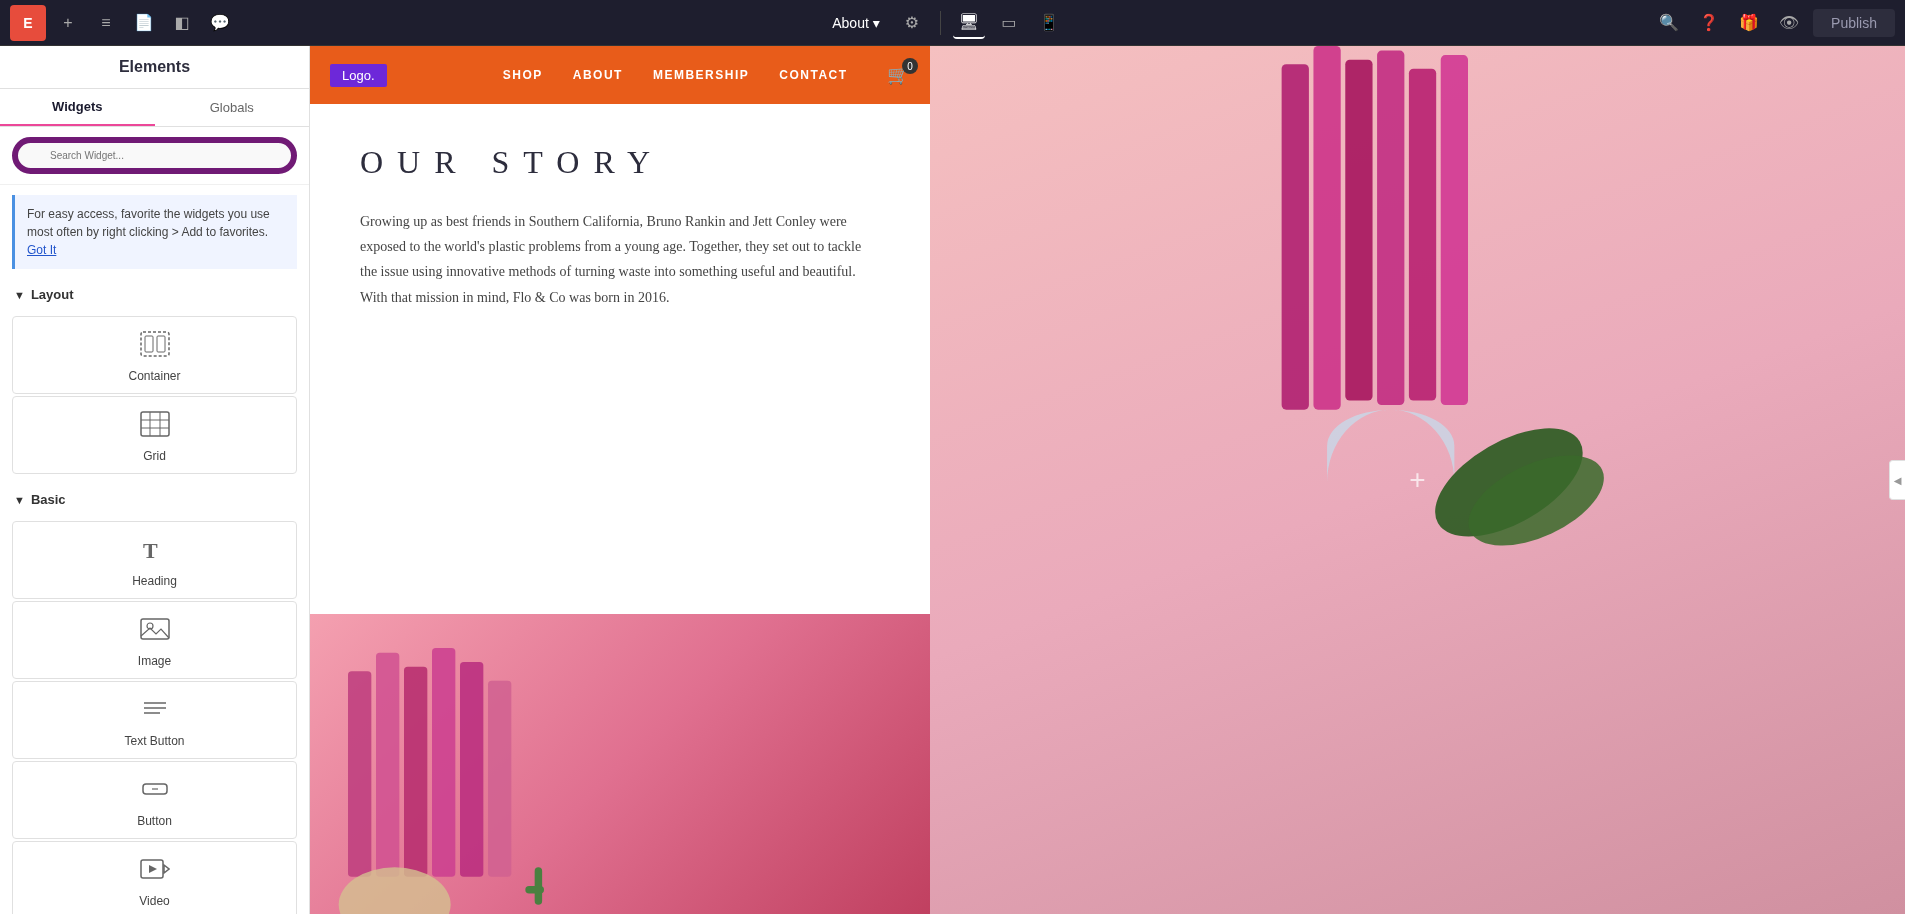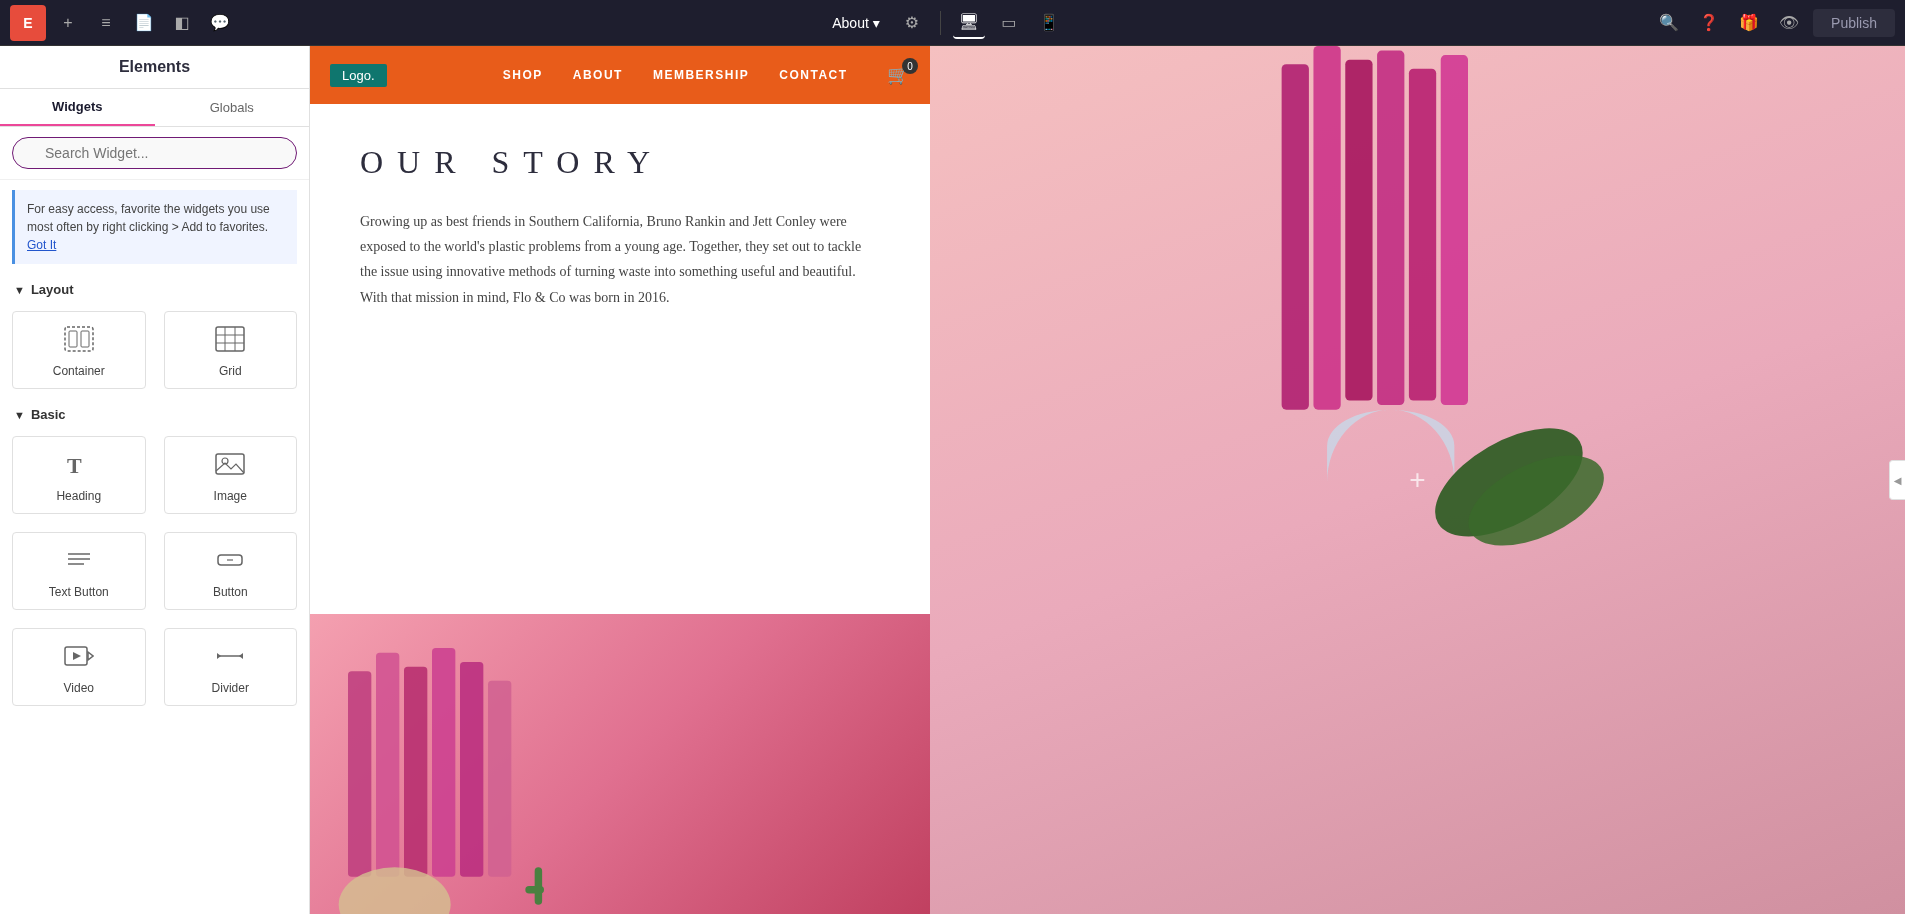--- a/index.html
+++ b/index.html
@@ -113,23 +113,23 @@
       font-weight: 600;
       border-bottom: 2px solid #ec4899;
     }
     .search-box {
       padding: 10px 12px;
       border-bottom: 1px solid #f0f0f0;
     }
     .search-input {
       width: 100%;
       padding: 7px 10px 7px 32px;
-      border: 1px solid #701a75;
+      border: 6px solid #701a75;
       border-radius: 20px;
-      font-size: 14px;
+      font-size: 10px;
       background: #f9f9f9;
       color: #8b5cf6;
       outline: none;
       position: relative;
     }
     .search-wrap {
       position: relative;
     }
     .search-icon-inner {
       position: absolute;
@@ -166,22 +166,22 @@
       color: #333;
       cursor: pointer;
       background: #fff;
     }
     .section-header .chevron {
       margin-right: 6px;
       font-size: 11px;
     }
     .widget-grid {
       display: grid;
-      grid-template-columns: 1fr 1fr;
-      gap: 18px;
+      grid-template-columns: 1fr;
+      gap: 2px;
       padding: 6px 12px 10px;
     }
     .widget-item {
       border: 1px solid #e0e0e0;
       border-radius: 4px;
       padding: 14px 8px 10px;
       display: flex;
       flex-direction: column;
       align-items: center;
       gap: 6px;
@@ -228,21 +228,21 @@
     
     .site-nav {
       background: #e85c1a;
       display: flex;
       align-items: center;
       padding: 0 20px;
       height: 58px;
       flex-shrink: 0;
     }
     .logo-placeholder {
-      background: #0f766e;
+      background: #6d28d9;
       color: #fff;
       padding: 4px 12px;
       font-size: 13px;
       border-radius: 2px;
       cursor: pointer;
     }
     .nav-links {
       flex: 1;
       display: flex;
       justify-content: flex-end;

